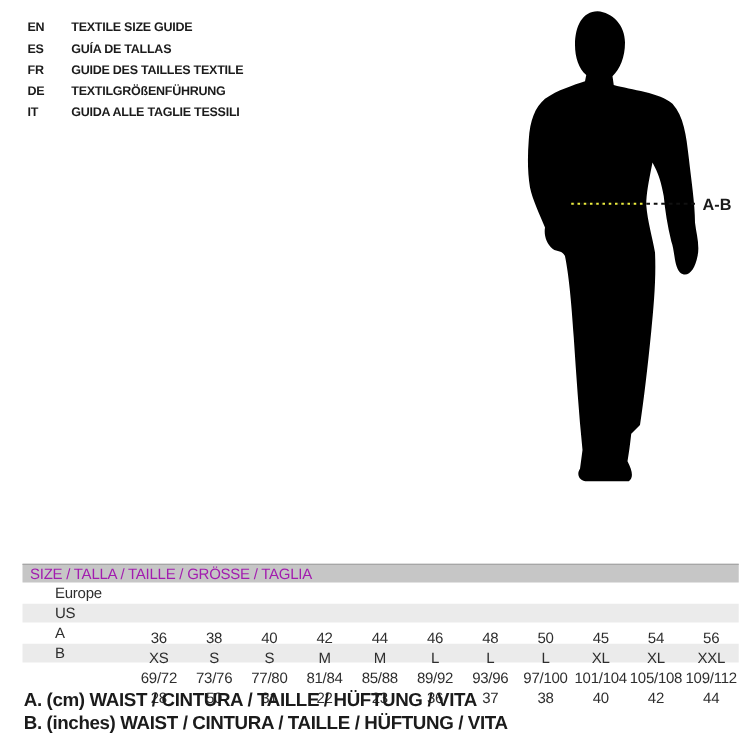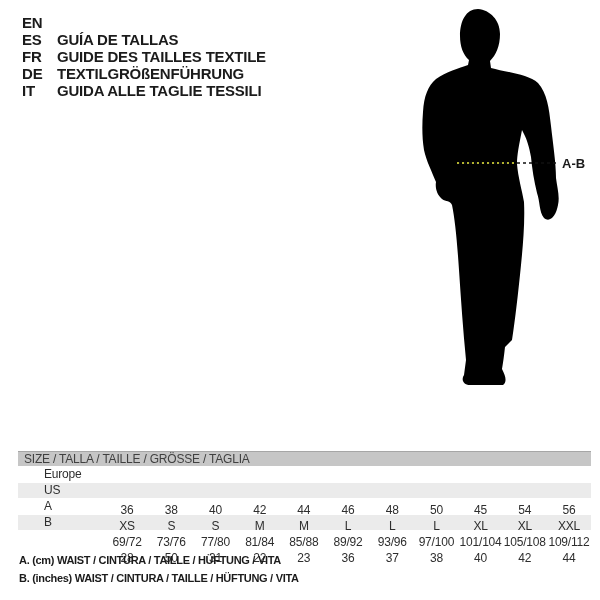--- a/index.html
+++ b/index.html
@@ -7,53 +7,54 @@
     --stripe-bg:#ebebeb;
     --ink:#1b1b1b;
   }
   html,body{margin:0;padding:0;background:#fff;}
   body{font-family:"Liberation Sans", sans-serif;}
   .canvas{position:relative;width:600px;height:600px;background:#ffffff;overflow:hidden;}
 
   
   .lang-block{position:absolute;left:22px;top:14px;}
   .lang-row{display:flex;height:17px;align-items:center;font-weight:bold;
-            font-size:15px;color:var(--ink);letter-spacing:-0.2px;white-space:nowrap;}
+            font-size:10px;color:var(--ink);letter-spacing:-0.2px;white-space:nowrap;}
   .lang-code{width:35px;}
 
   .heading{position:absolute;font-weight:bold;color:var(--ink);
            letter-spacing:-0.3px;white-space:nowrap;}
   .heading.trousers{left:21px;top:111px;font-size:13px;}
   .heading.man{left:21px;top:426px;font-size:12.5px;}
 
   
   .figure-svg{position:absolute;left:410px;top:0;}
 
   
   .size-table{position:absolute;left:18px;top:451px;width:573px;
               font-size:12px;color:#2e2e2e;letter-spacing:-0.2px;}
   .thead{height:14px;line-height:14px;padding-left:6px;background:var(--header-bg);
-         color:#404040;border-top:1px solid #a6a6a6;}
+         color:#a21caf;border-top:1px solid #a6a6a6;}
   .trow{display:flex;height:15px;line-height:15px;margin-top:1px;background:#fff;}
   .trow.shaded{background:var(--stripe-bg);}
   .tlabel{width:61px;padding-left:6px;margin-left:20px;}
   .tcell{flex:1;text-align:center;margin-top:36px;}
 
   
-  .notes{position:absolute;left:19px;top:552px;font-weight:bold;font-size:11px;
+  .notes{position:absolute;left:19px;top:552px;font-weight:bold;font-size:15px;
          line-height:17.5px;color:var(--ink);letter-spacing:-0.3px;white-space:nowrap;}
 </style>
 </head>
 <body>
 
 <div class="canvas">
 
   <div class="lang-block">
     <div class="lang-row">
       <span class="lang-code">EN</span>
+      <span>TEXTILE SIZE GUIDE</span>
     </div>
     <div class="lang-row">
       <span class="lang-code">ES</span>
       <span>GUÍA DE TALLAS</span>
     </div>
     <div class="lang-row">
       <span class="lang-code">FR</span>
       <span>GUIDE DES TAILLES TEXTILE</span>
     </div>
     <div class="lang-row">

